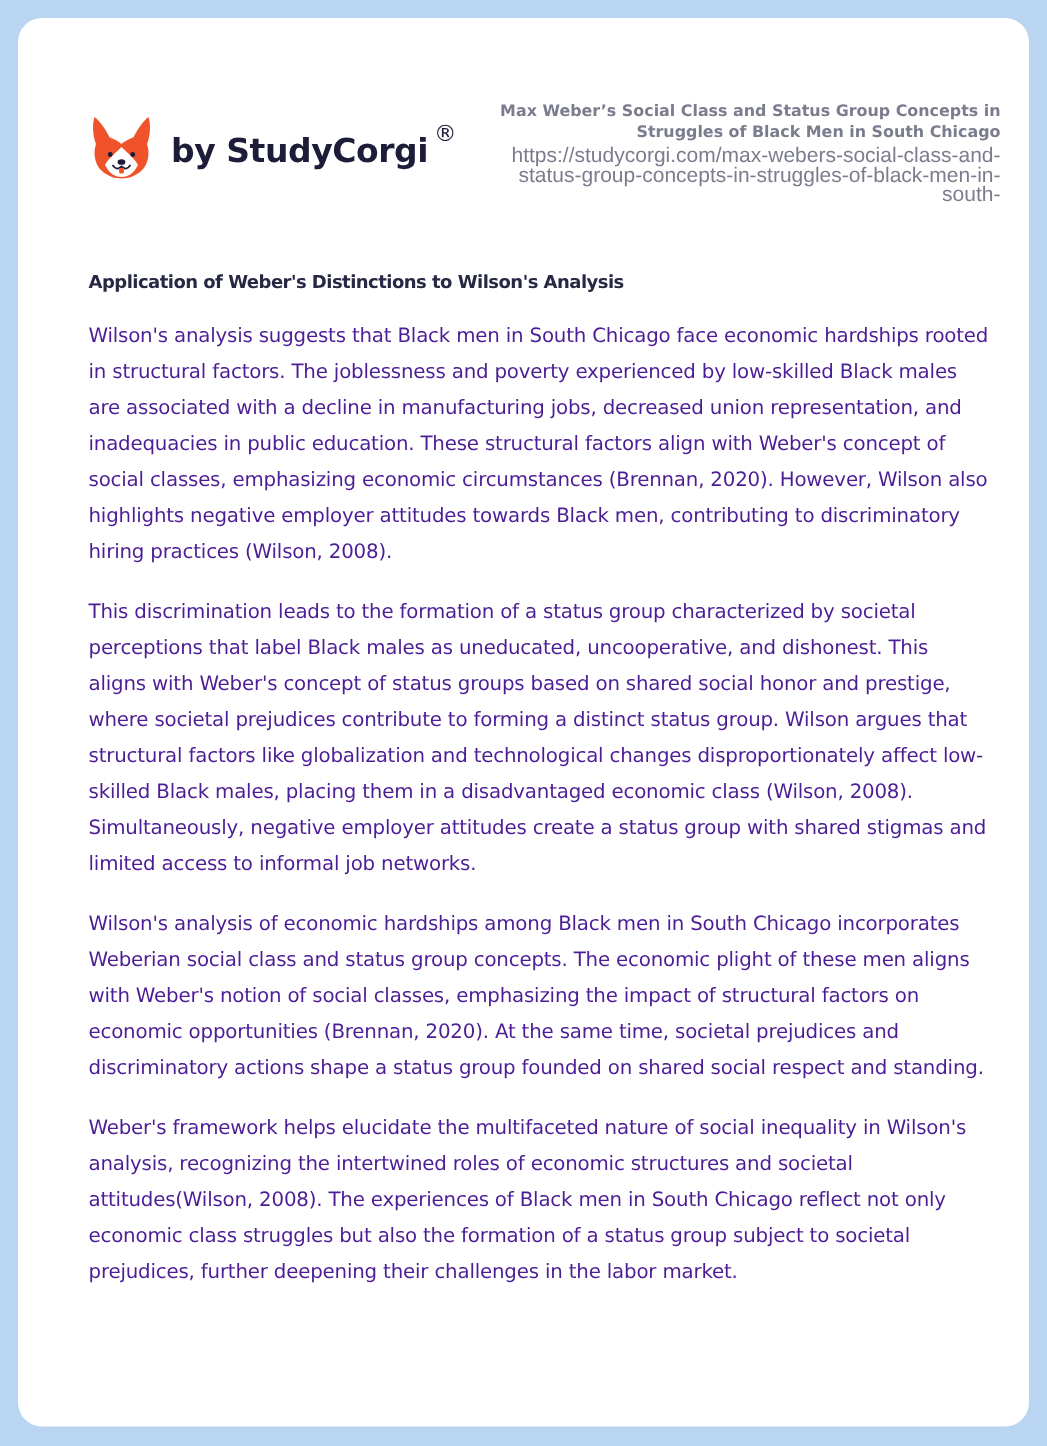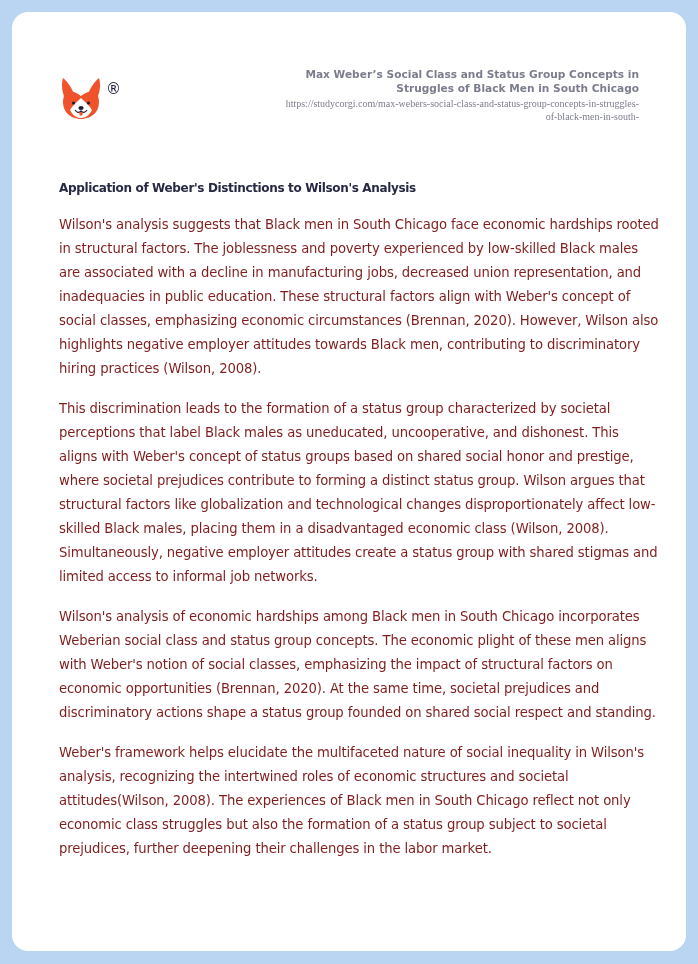--- a/index.html
+++ b/index.html
@@ -54,36 +54,36 @@
     .logo-reg {
       font-family: "DejaVu Sans", sans-serif;
       font-size: 15px;
       color: #1d1d3a;
       position: relative;
       top: -9px;
       margin-left: 4px;
     }
     .source {
       position: absolute;
-      right: 47px;
+      right: 19px;
       top: 55px;
       width: 360px;
       text-align: right;
     }
     .source-title {
       font-family: "DejaVu Sans", sans-serif;
       font-weight: bold;
       font-size: 10.6px;
       line-height: 14px;
       color: #7b7d8e;
     }
     .source-url {
       margin-top: 2px;
-      font-family: Liberation Serif, serif;
-      font-size: 10px;
+      font-family: Liberation Sans, sans-serif;
+      font-size: 14px;
       line-height: 13px;
       color: #7b7d8e;
     }
     .content {
       position: absolute;
       left: 47px;
       top: 163px;
       width: 600px;
     }
     h2 {
@@ -92,21 +92,21 @@
       font-size: 12px;
       line-height: 26px;
       color: #262844;
       letter-spacing: -0.35px;
       margin-bottom: 12px;
     }
     p {
       font-family: "DejaVu Sans", sans-serif;
       font-size: 13.2px;
       line-height: 24px;
-      color: #7f1d1d;
+      color: #4c1d95;
       letter-spacing: -0.12px;
       margin-bottom: 16px;
     }
     .section + .section { margin-top: 0; }
   </style>
 </head>
 <body>
 
 <div class="card">
   <div class="header">
@@ -122,20 +122,21 @@
 
         <circle cx="13.5" cy="27" r="1.6" fill="#1d1d3a"></circle>
         <circle cx="28.5" cy="27" r="1.6" fill="#1d1d3a"></circle>
 
         <ellipse cx="21" cy="32" rx="2.6" ry="1.9" fill="#1d1d3a"></ellipse>
 
         <path d="M15 34 C 17 37, 19 37, 21 35 C 23 37, 25 37, 27 34" stroke="#1d1d3a" stroke-width="1.2" fill="none"></path>
 
         <path d="M19.4 36 L 22.6 36 L 22.6 38.6 C 22.6 40, 19.4 40, 19.4 38.6 Z" fill="#f0532a"></path>
       </svg>
+      <span class="logo-text">by StudyCorgi</span>
       <span class="logo-reg">®</span>
     </div>
 
     <div class="source">
       <div class="source-title">Max Weber’s Social Class and Status Group Concepts in Struggles of Black Men in South Chicago</div>
       <div class="source-url">https://studycorgi.com/max-webers-social-class-and-status-group-concepts-in-struggles-of-black-men-in-south-</div>
     </div>
   </div>
 
   <div class="content">

